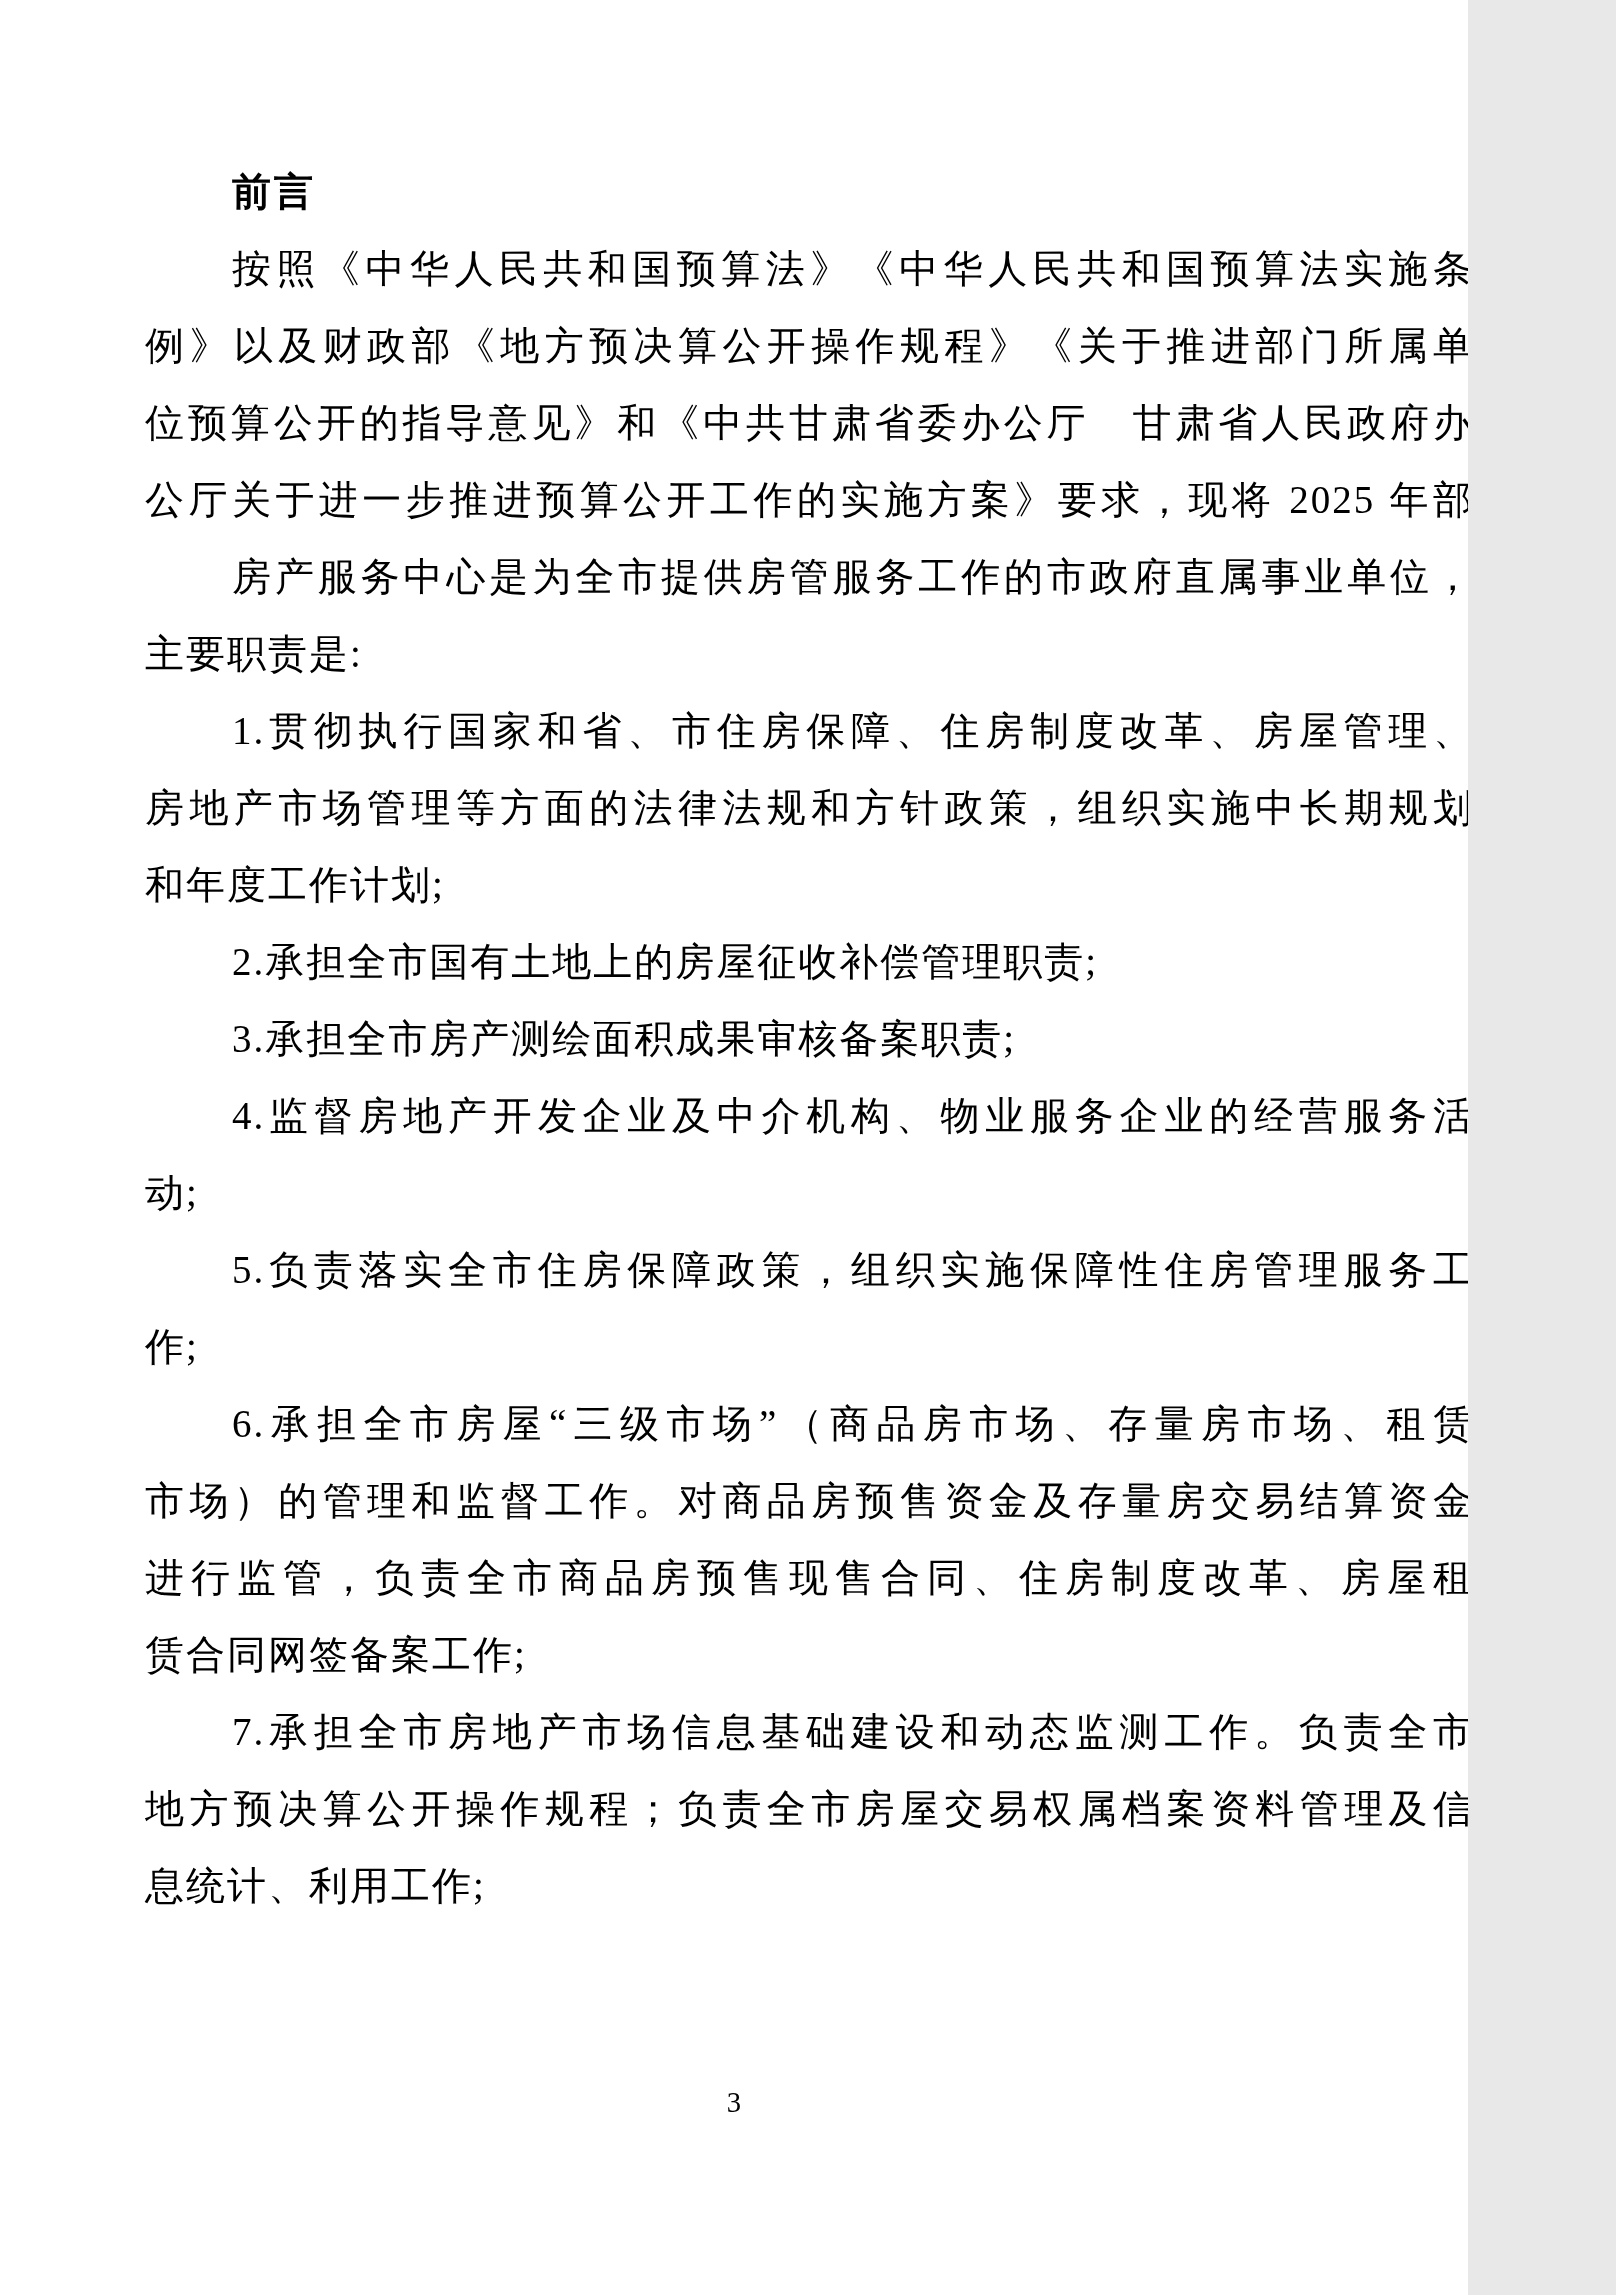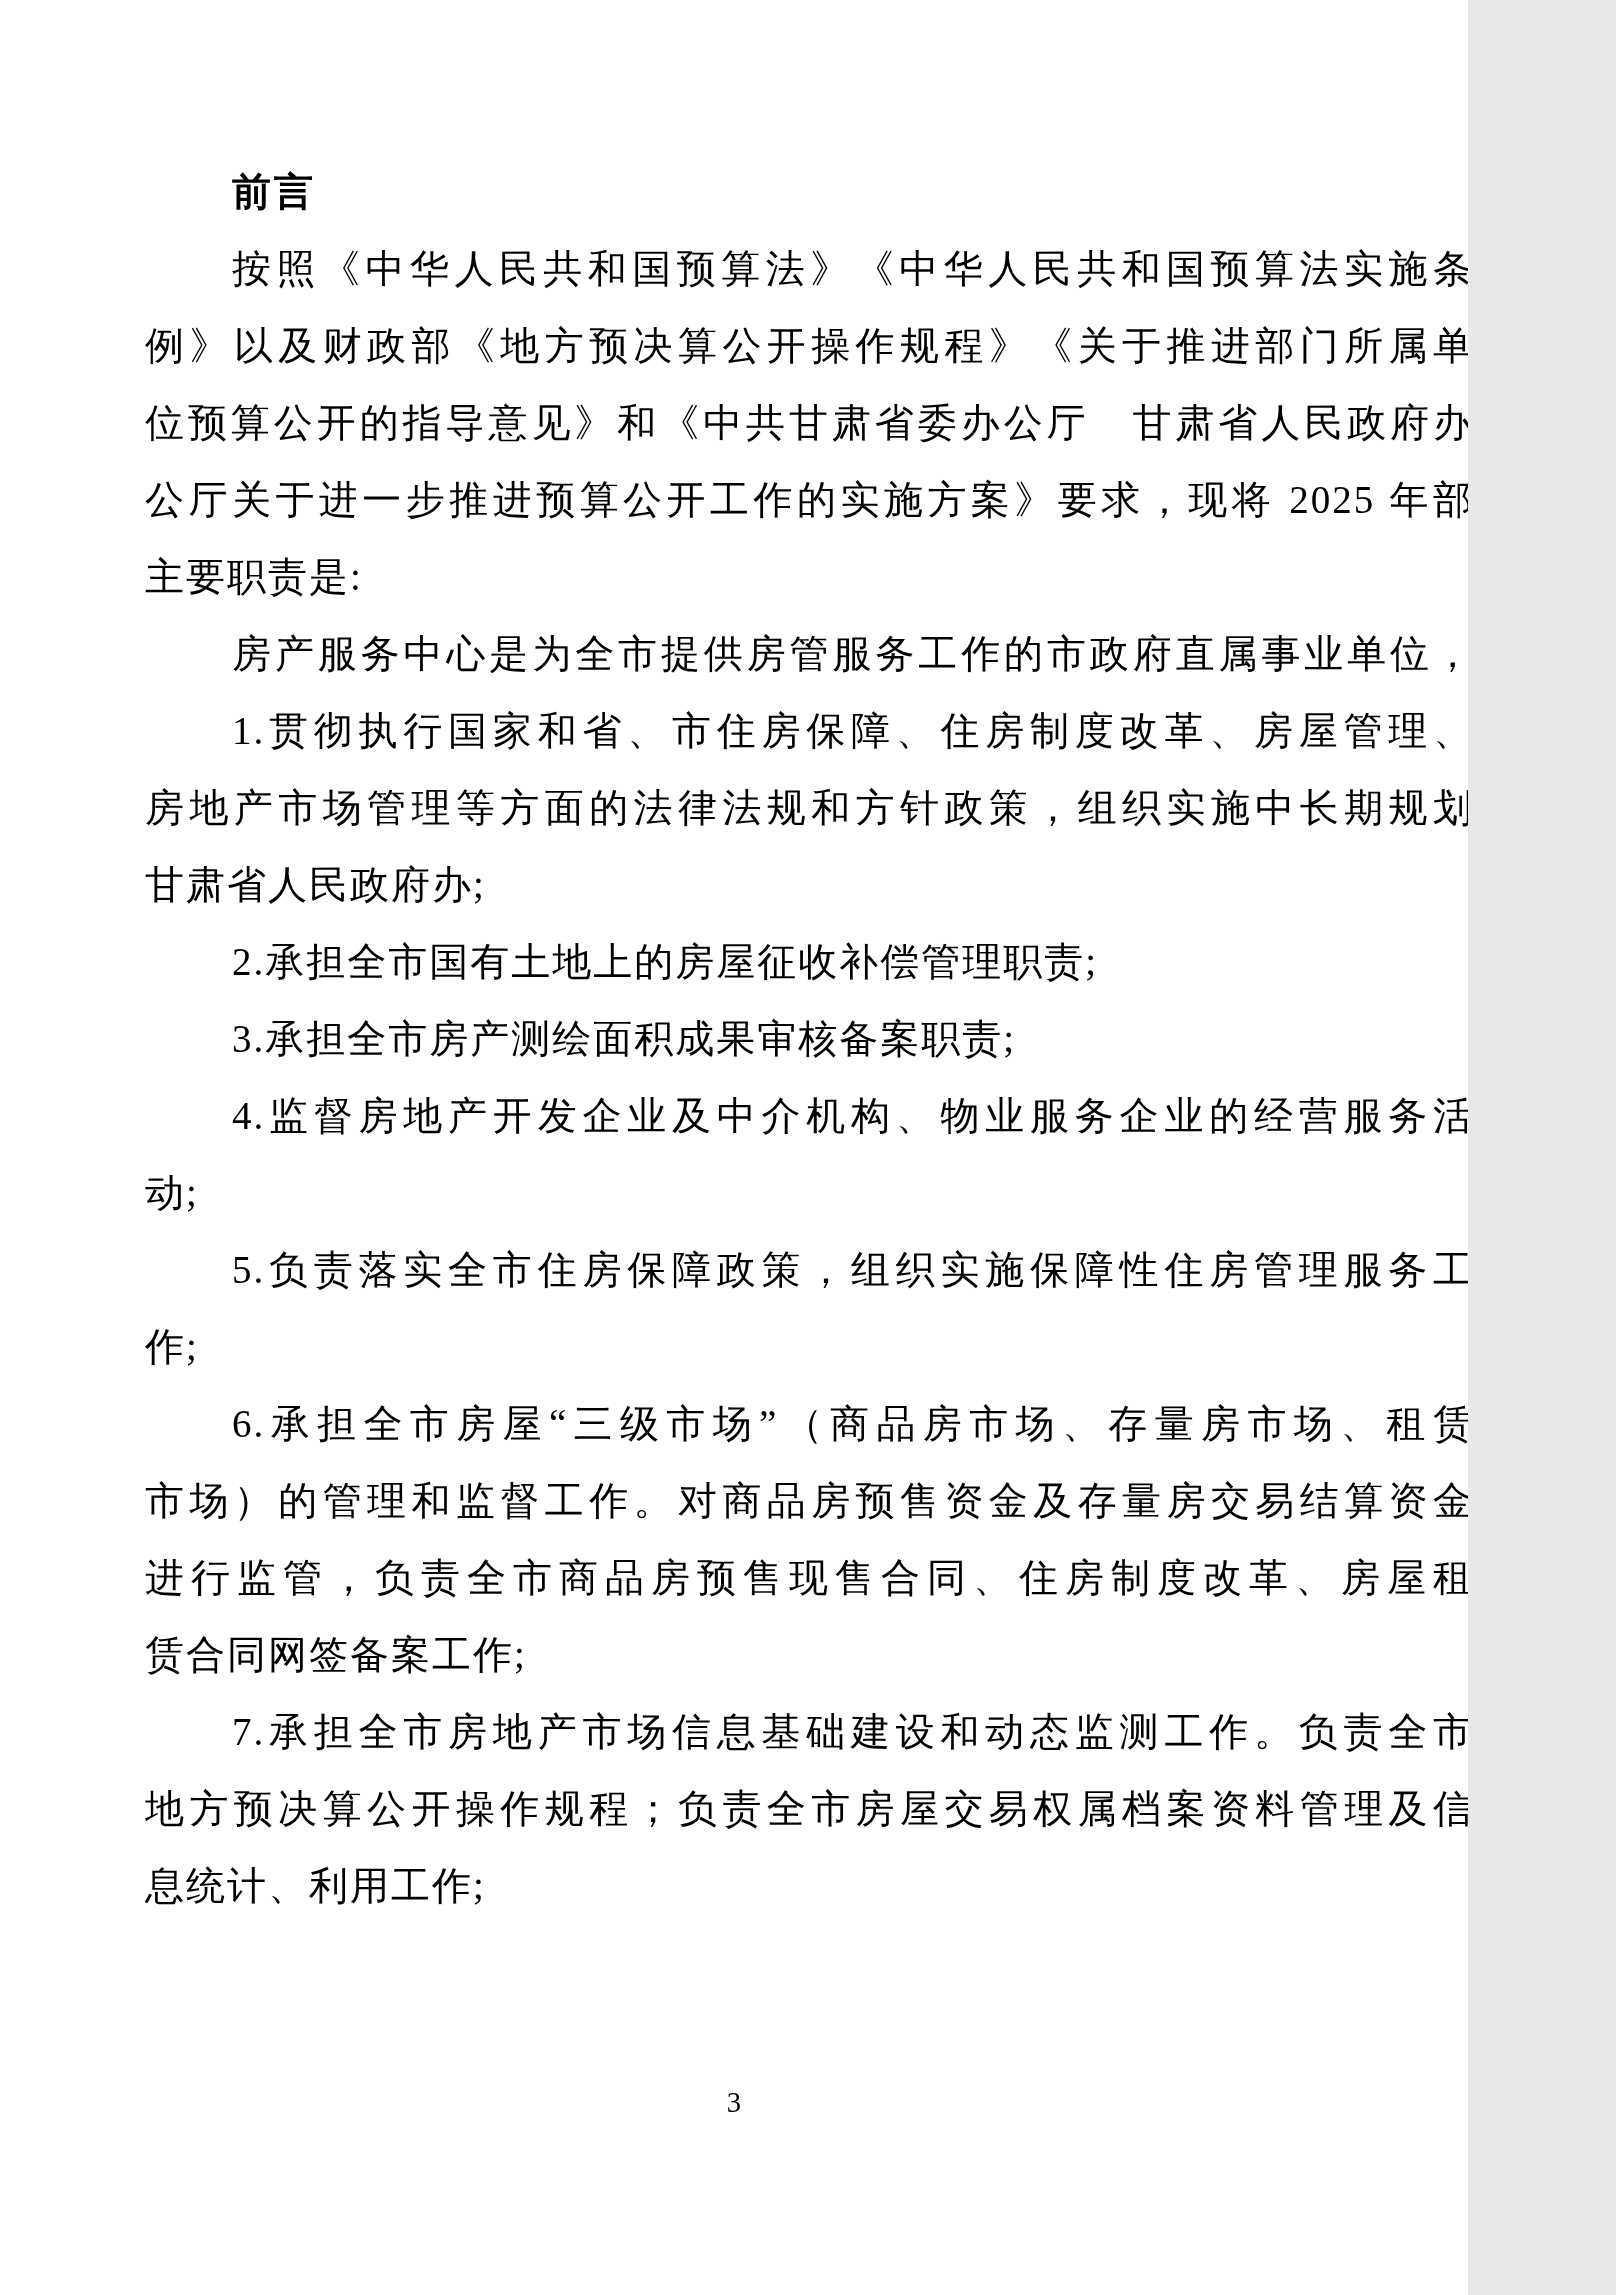--- a/index.html
+++ b/index.html
@@ -56,25 +56,25 @@
 </head>
 <body>
 
 <div class="page">
   <div class="textblock">
     <div class="line ind bold">前言</div>
     <div class="line ind fill">按照《中华人民共和国预算法》《中华人民共和国预算法实施条</div>
     <div class="line fill">例》以及财政部《地方预决算公开操作规程》《关于推进部门所属单</div>
     <div class="line fill">位预算公开的指导意见》和《中共甘肃省委办公厅　甘肃省人民政府办</div>
     <div class="line fill">公厅关于进一步推进预算公开工作的实施方案》要求，现将 2025 年部</div>
+    <div class="line ind fill">房产服务中心是为全市提供房管服务工作的市政府直属事业单位，</div>
     <div class="line">主要职责是:</div>
-    <div class="line ind fill">房产服务中心是为全市提供房管服务工作的市政府直属事业单位，</div>
     <div class="line ind fill">1.贯彻执行国家和省、市住房保障、住房制度改革、房屋管理、</div>
     <div class="line fill">房地产市场管理等方面的法律法规和方针政策，组织实施中长期规划</div>
-    <div class="line">甘肃省人民政府办;</div>
+    <div class="line">和年度工作计划;</div>
     <div class="line ind">2.承担全市国有土地上的房屋征收补偿管理职责;</div>
     <div class="line ind">3.承担全市房产测绘面积成果审核备案职责;</div>
     <div class="line ind fill">4.监督房地产开发企业及中介机构、物业服务企业的经营服务活</div>
     <div class="line">动;</div>
     <div class="line ind fill">5.负责落实全市住房保障政策，组织实施保障性住房管理服务工</div>
     <div class="line">作;</div>
     <div class="line ind fill">6.承担全市房屋“三级市场”（商品房市场、存量房市场、租赁</div>
     <div class="line fill">市场）的管理和监督工作。对商品房预售资金及存量房交易结算资金</div>
     <div class="line fill">进行监管，负责全市商品房预售现售合同、住房制度改革、房屋租</div>
     <div class="line">赁合同网签备案工作;</div>

